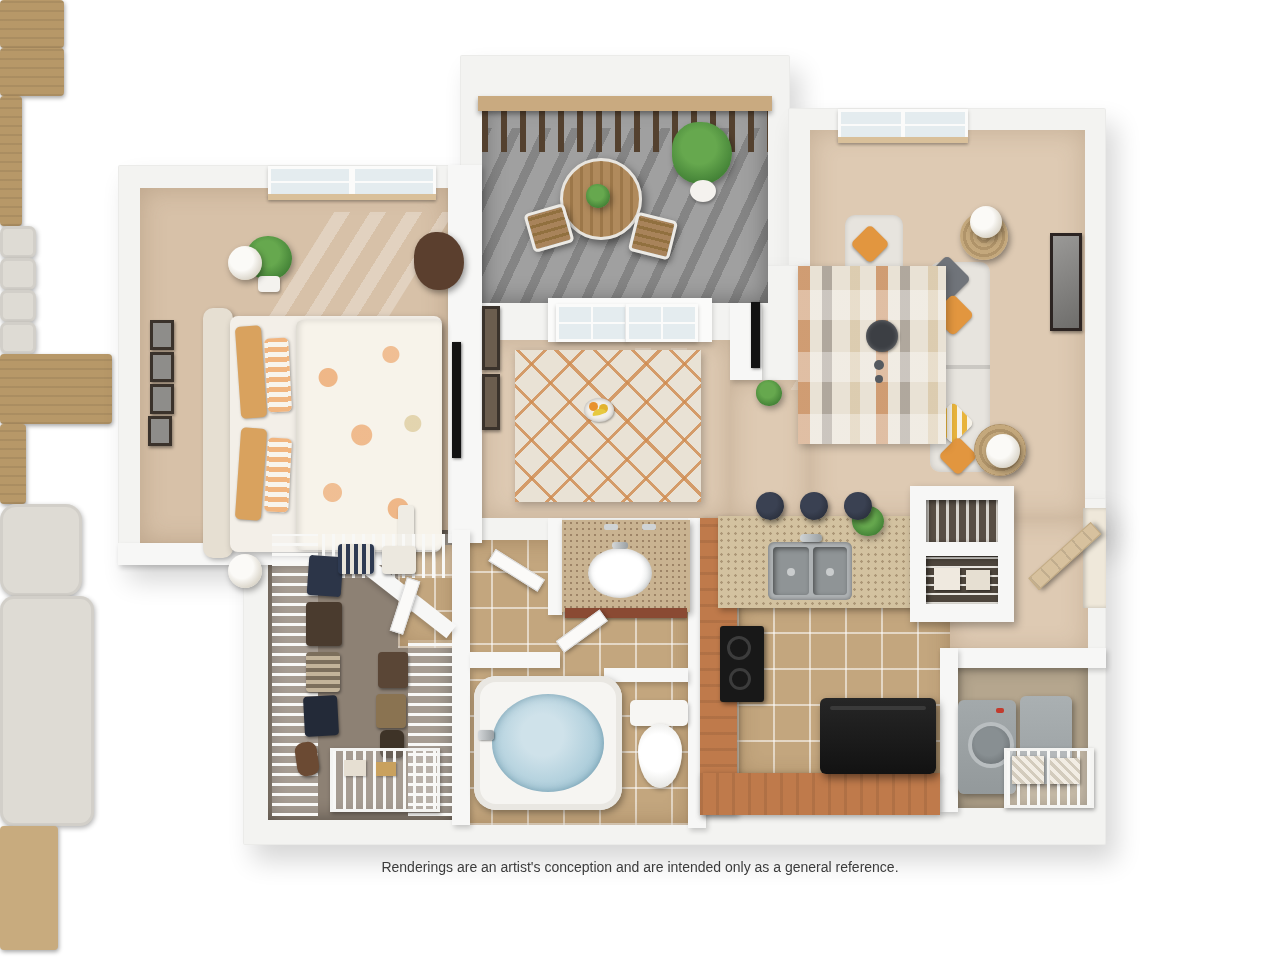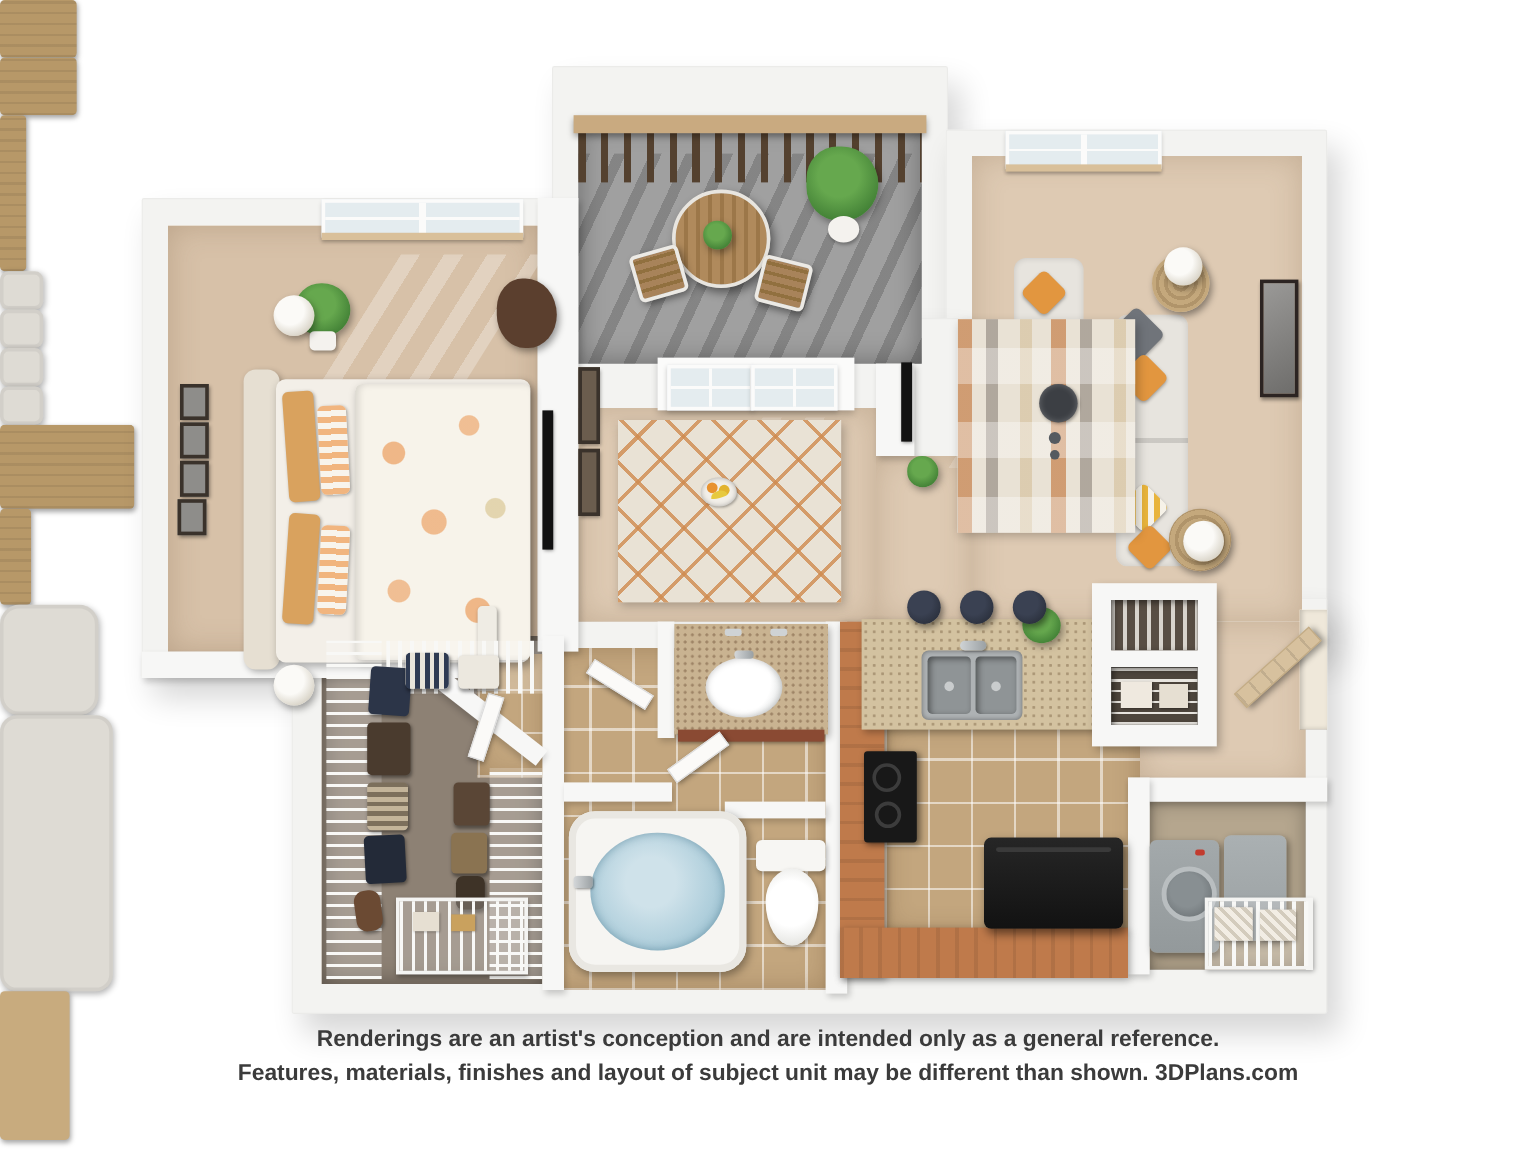--- a/index.html
+++ b/index.html
@@ -38,21 +38,21 @@
           background-image:linear-gradient(90deg,transparent 0 48%,#fbfbfa 48% 52%,transparent 52%),
                            linear-gradient(0deg,transparent 0 46%,#fbfbfa 46% 54%,transparent 54%);}
   .frame{position:absolute;background:#8e8d8a;border:3px solid var(--c-frame,#3a322b);box-shadow:1px 2px 3px rgba(0,0,0,.4);}
   .door-leaf{position:absolute;background:#fbfaf8;box-shadow:1px 2px 4px rgba(0,0,0,.35);border:1px solid #ddd;}
   .wire{background-image:repeating-linear-gradient(0deg,#f8f8f6 0 3px,transparent 3px 10px);background-color:rgba(255,255,255,.22);}
   .wireh{background-image:repeating-linear-gradient(90deg,#f8f8f6 0 3px,transparent 3px 10px);background-color:rgba(255,255,255,.22);}
   .sun{position:absolute;transform:skewX(-32deg);
        background:repeating-linear-gradient(90deg,rgba(255,255,255,.5) 0 16px,rgba(255,255,255,0) 16px 36px);
        pointer-events:none;}
   .disclaimer{position:absolute;left:0;right:0;top:853px;text-align:center;
-              color:var(--c-text,#3b3b3b);font-size:19px;line-height:28px;font-weight:bold;}
+              color:var(--c-text,#3b3b3b);font-size:14px;line-height:28px;}
 </style>
 </head>
 <body>
 
 <div class="stage">
 
   <div class="slab" style="left:118px;top:165px;width:352px;height:400px;"></div>
   <div class="slab" style="left:460px;top:55px;width:330px;height:270px;"></div>
   <div class="slab" style="left:788px;top:108px;width:318px;height:432px;"></div>
   <div class="slab" style="left:460px;top:265px;width:340px;height:275px;"></div>
@@ -232,16 +232,15 @@
   <div class="abs" style="left:1020px;top:696px;width:52px;height:88px;background:linear-gradient(180deg,#aab0b2,#9aa0a2);border-radius:6px;box-shadow:2px 3px 6px rgba(0,0,0,.4);"></div>
   <div class="abs wireh" style="left:1004px;top:748px;width:84px;height:54px;border:3px solid #f4f4f2;box-shadow:1px 2px 4px rgba(0,0,0,.35);"></div>
   <div class="abs" style="left:1012px;top:756px;width:32px;height:28px;background:#f2ede4;background-image:repeating-linear-gradient(45deg,rgba(180,170,150,.5) 0 3px,transparent 3px 7px);box-shadow:1px 1px 3px rgba(0,0,0,.35);"></div>
   <div class="abs" style="left:1050px;top:758px;width:30px;height:26px;background:#f2ede4;background-image:repeating-linear-gradient(45deg,rgba(180,170,150,.5) 0 3px,transparent 3px 7px);box-shadow:1px 1px 3px rgba(0,0,0,.35);"></div>
 
   <div class="abs" style="left:1083px;top:508px;width:23px;height:100px;background:#efe8da;box-shadow:inset 2px 0 4px rgba(0,0,0,.2);"></div>
   <div class="abs" style="left:1012px;top:520px;width:82px;height:14px;background:#d7c19e;background-image:repeating-linear-gradient(90deg,rgba(0,0,0,.1) 0 2px,transparent 2px 14px);transform:rotate(-42deg);transform-origin:right center;box-shadow:2px 3px 5px rgba(0,0,0,.4);border:1px solid #c2ab85;"></div>
 
   <div class="disclaimer">
     <div>Renderings are an artist's conception and are intended only as a general reference.</div>
-    <div>Features, materials, finishes and layout of subject unit may be different than shown. 3DPlans.com</div>
   </div>
 
 </div>
 
 </body></html>

